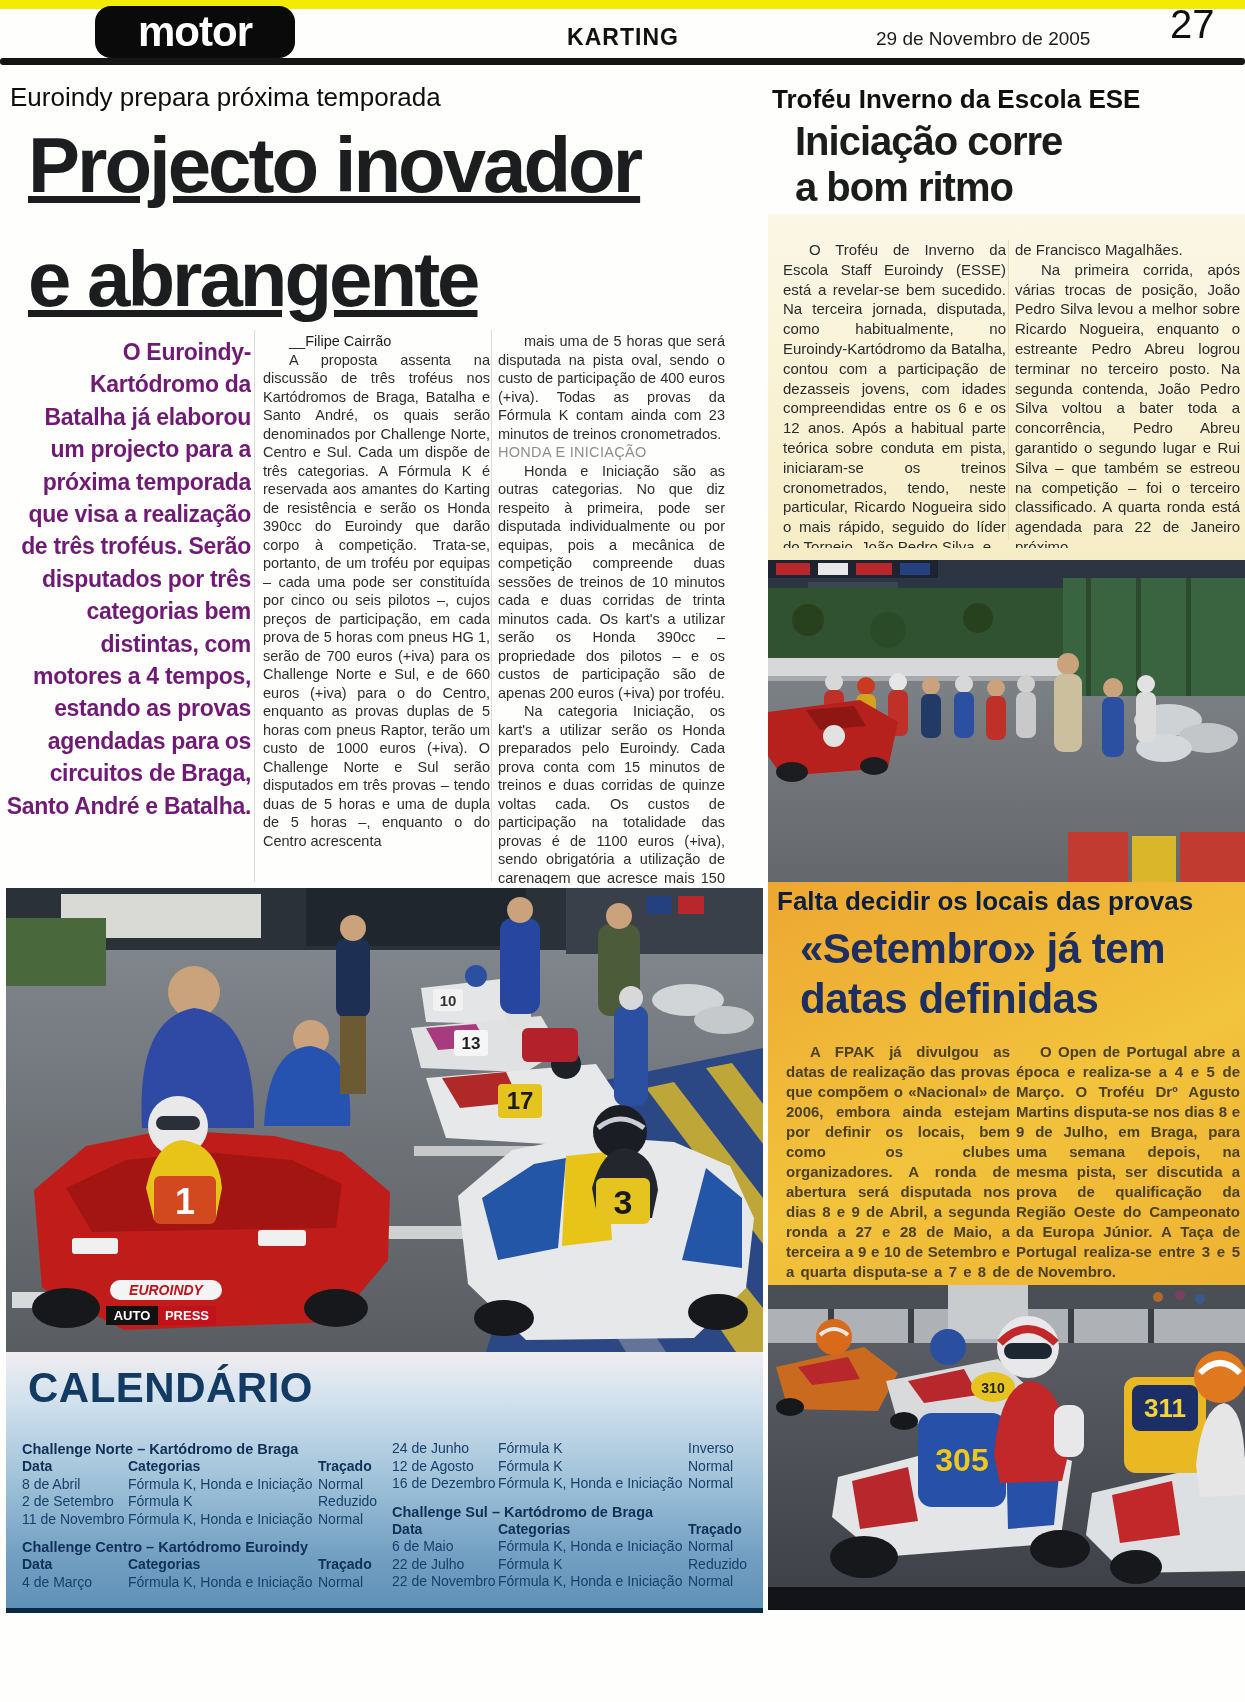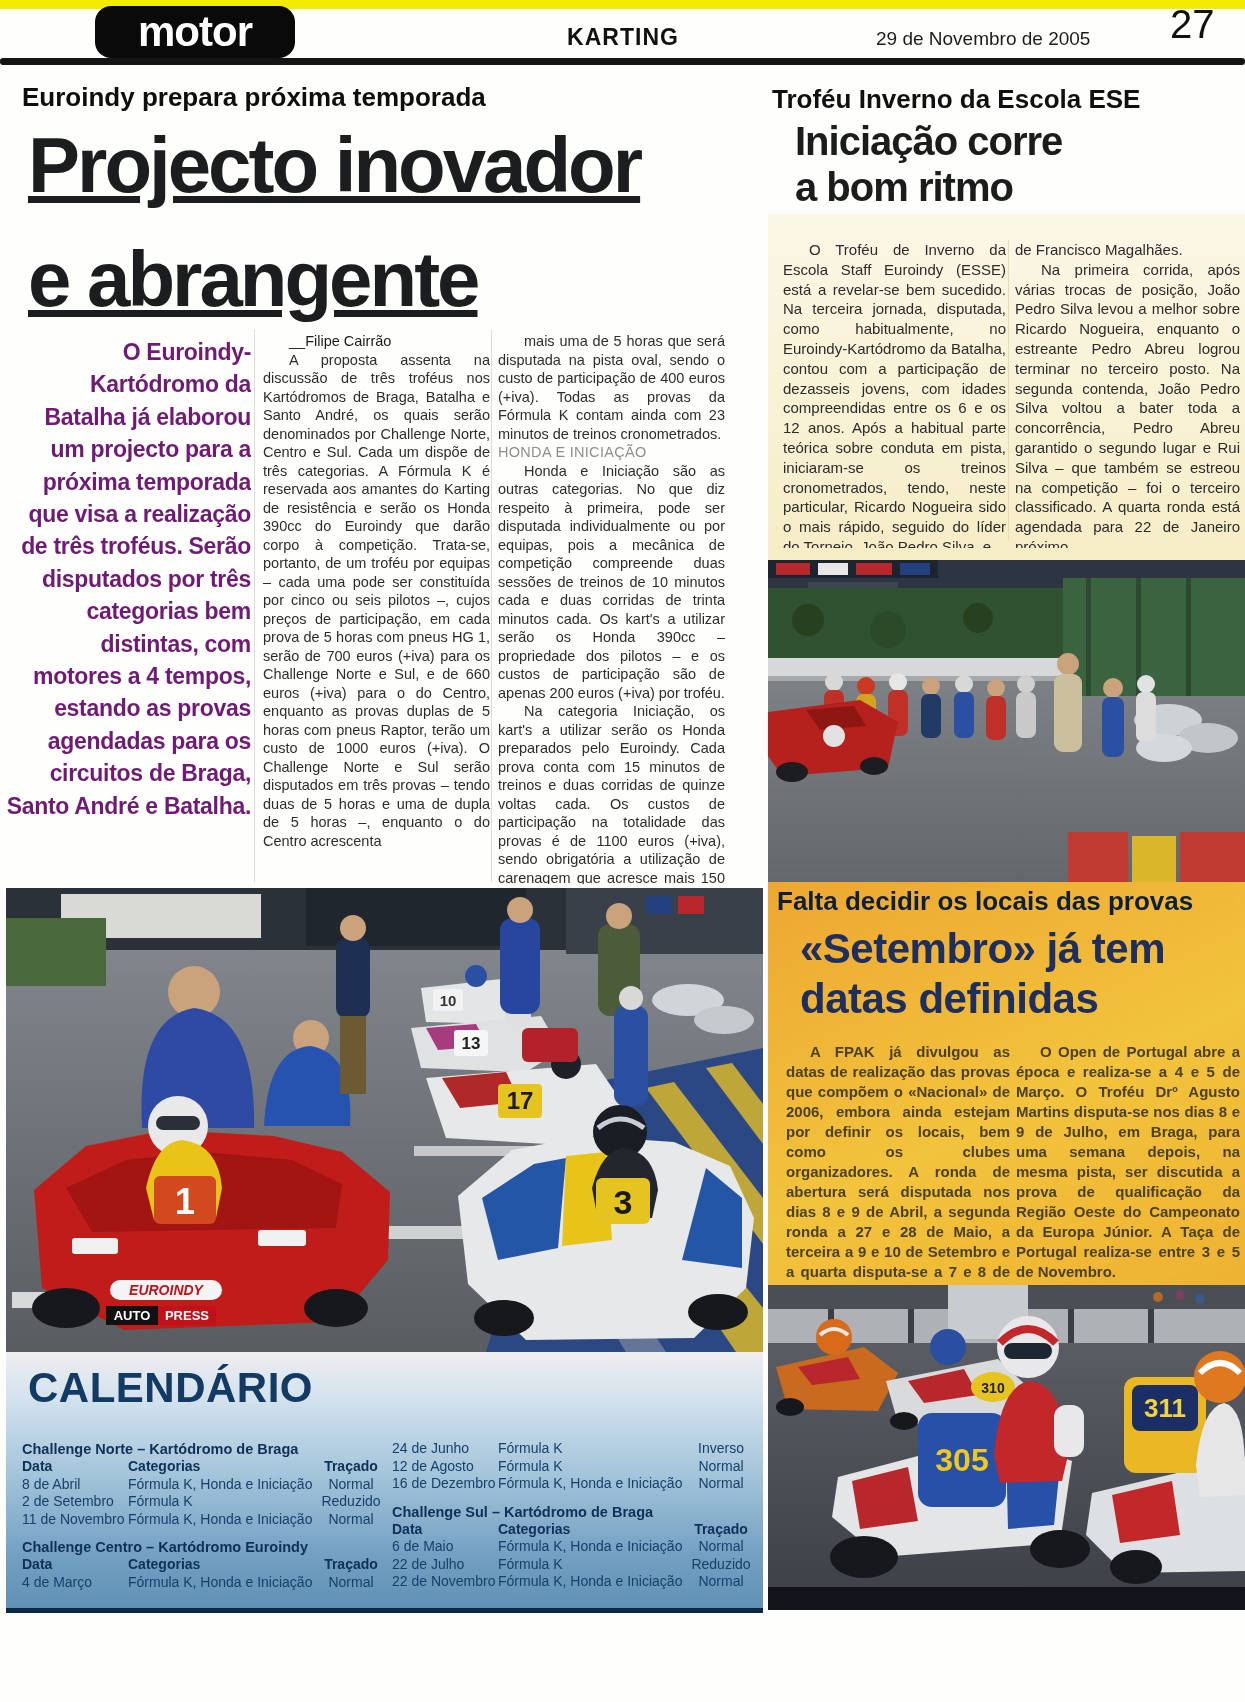--- a/index.html
+++ b/index.html
@@ -12,21 +12,21 @@
   #logo{left:95px;top:6px;width:200px;height:52px;background:#0a0a0a;border-radius:16px;
         display:flex;align-items:center;justify-content:center;}
   #logo span{color:#fff;font-size:42px;font-weight:800;letter-spacing:-1px;}
   #karting{left:448px;top:24px;width:350px;text-align:center;font-size:23px;font-weight:700;
            letter-spacing:1px;color:#111;}
   #issue-date{left:876px;top:28px;font-size:19px;color:#1c1c1c;}
   #pagenum{left:1170px;top:2px;font-size:40px;color:#111;}
   #rule{left:0;top:58px;width:1245px;height:7px;background:#151515;border-radius:3px;}
 
   
-  #kicker-left{left:22px;top:82px;font-size:26px;font-weight:700;color:#0e0e0e;}
+  #kicker-left{left:10px;top:82px;font-size:26px;font-weight:400;color:#0e0e0e;}
   #headline{left:28px;top:108px;width:710px;font-size:78px;line-height:114px;font-weight:800;
             letter-spacing:-3px;color:#1c1d1e;text-decoration:underline;}
   #headline span{display:block;}
   #lead{left:6px;top:336px;width:245px;height:520px;font-size:23px;line-height:32.4px;
         font-weight:700;text-align:right;color:#701a75;letter-spacing:-0.3px;overflow:hidden;}
   .vdiv{width:1px;background:#dcdcdc;}
   #vdiv1{left:254px;top:330px;height:552px;}
   #vdiv2{left:491px;top:330px;height:552px;}
   .bodycol{width:227px;height:552px;overflow:hidden;color:#2d2d2d;}
   #colB{left:263px;top:332px;}
@@ -73,21 +73,21 @@
 
   
   #calendar{left:6px;top:1352px;width:757px;height:256px;border-bottom:5px solid #0b2942;
             background:linear-gradient(#f0eef0 0%,#d3e2ee 18%,#a3c4da 48%,#729fc2 80%,#5f91b6 100%);}
   #cal-title{left:22px;top:12px;font-size:42px;font-weight:700;color:#123a63;letter-spacing:.5px;}
   .calgroup{position:absolute;top:88px;width:364px;color:#17406b;}
   #cal-left{left:16px;}
   #cal-right{left:386px;}
   .cal-sec-title{font-size:14.5px;font-weight:700;color:#0f3057;line-height:18px;}
   .cal-row{display:grid;grid-template-columns:106px 190px 66px;font-size:14px;line-height:17.5px;}
-  .cal-row span:nth-child(3){text-align:center;}
+  .cal-row span:nth-child(3){}
   .cal-head span{font-weight:700;color:#0f3057;}
   .cal-gap{height:10px;}
 </style>
 </head>
 <body>
 
 <div class="page">
 
   <div class="abs" id="topbar"></div>
   <div class="abs" id="logo">

